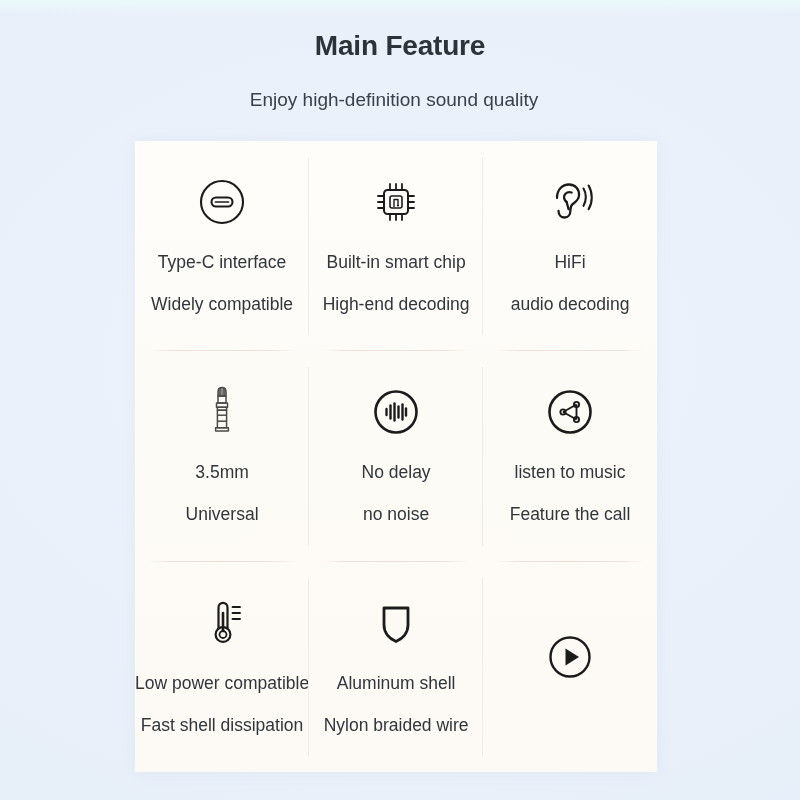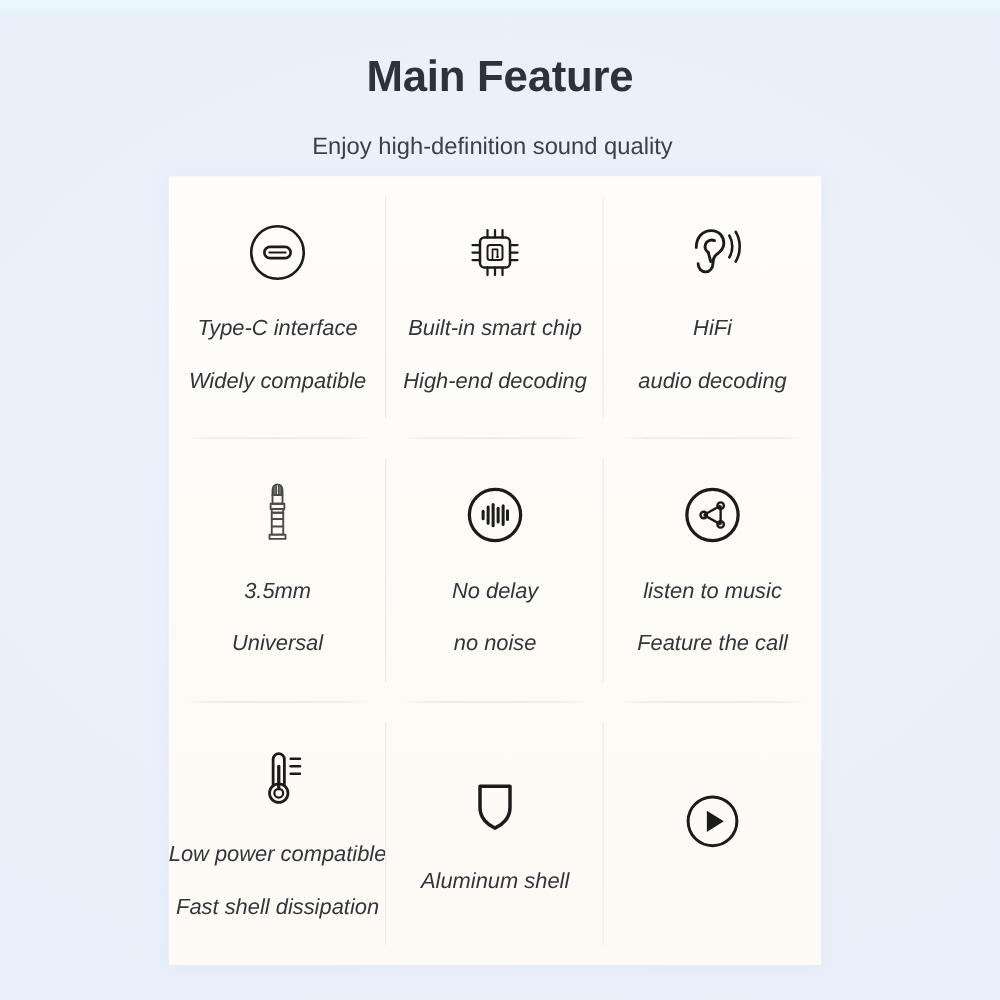--- a/index.html
+++ b/index.html
@@ -34,22 +34,22 @@
   }
 
   .header {
     position: absolute;
     left: 0;
     right: 0;
     top: 18px;
     text-align: center;
   }
   .title {
-    margin: 16px;
-    font-size: 35px;
+    margin: 0;
+    font-size: 28px;
     line-height: 56px;
     font-weight: bold;
     color: #2c3339;
     letter-spacing: -0.2px;
   }
   .subtitle {
     margin: 14px 12px 0 0;
     font-size: 19px;
     line-height: 24px;
     font-weight: normal;
@@ -116,21 +116,20 @@
   .icon svg {
     display: block;
   }
 
   .lines {
     text-align: center;
     color: #31363b;
     font-size: 17.5px;
     line-height: 26px;
     white-space: nowrap;
-    font-style: italic;
   }
   .lines .l2 { margin-top: 16px; }
 </style>
 </head>
 <body>
 
 <div class="poster">
 
   <div class="header">
     <h1 class="title">Main Feature</h1>
@@ -280,20 +279,21 @@
 
       <div class="cell vdiv">
         <span class="icon">
           <svg width="44" height="52" viewBox="0 0 44 52" fill="none" stroke="#1b1b1b" stroke-width="2.8" stroke-linejoin="round">
             <path d="M10 11 L34 11 L34 28 C34 36.5 27.8 42 22 44.5
                      C16.2 42 10 36.5 10 28 Z"></path>
           </svg>
         </span>
         <div class="lines">
           <div class="l1">Aluminum shell</div>
+          <div class="l2">Nylon braided wire</div>
         </div>
       </div>
 
       <div class="cell">
         <span class="icon">
           <svg width="50" height="50" viewBox="0 0 50 50" fill="none" stroke="#1b1b1b" stroke-width="2.4">
             <circle cx="25" cy="25" r="19.5"></circle>
             <path d="M20.5 16.5 L34 25 L20.5 33.5 Z" fill="#1b1b1b" stroke="none"></path>
           </svg>
         </span>

